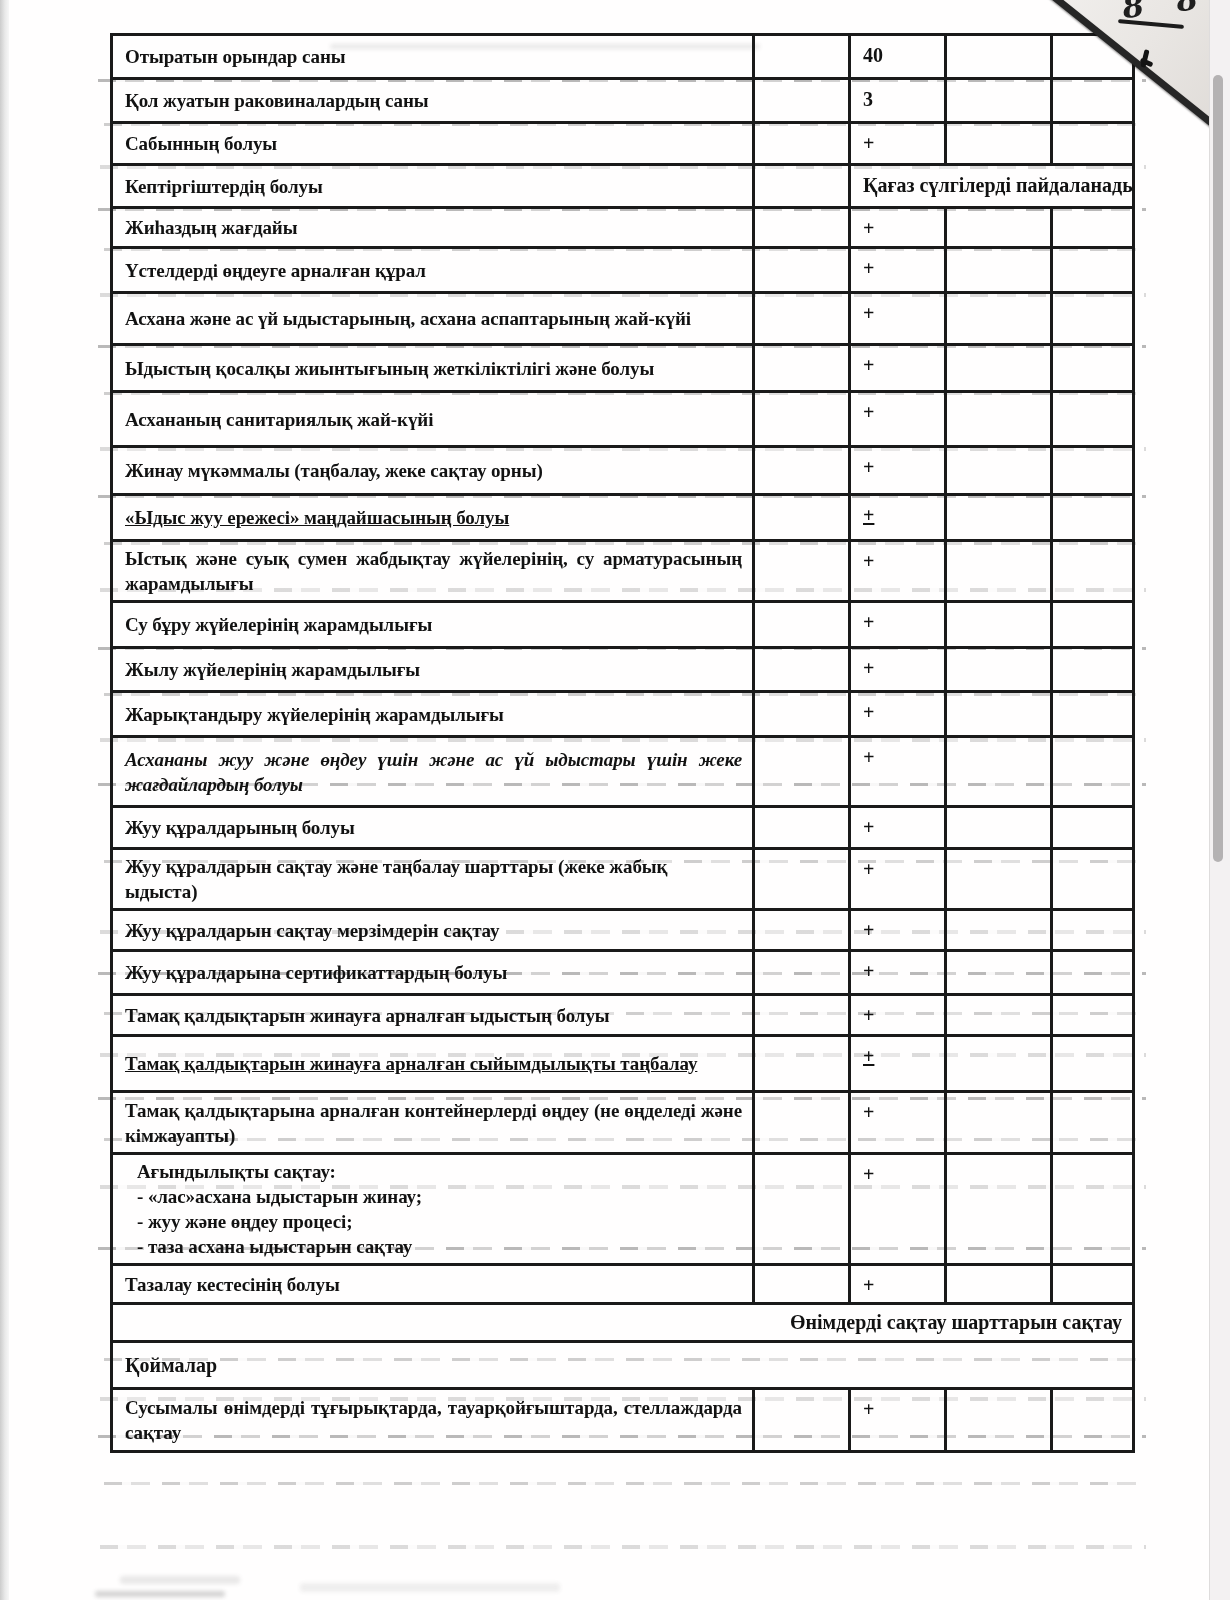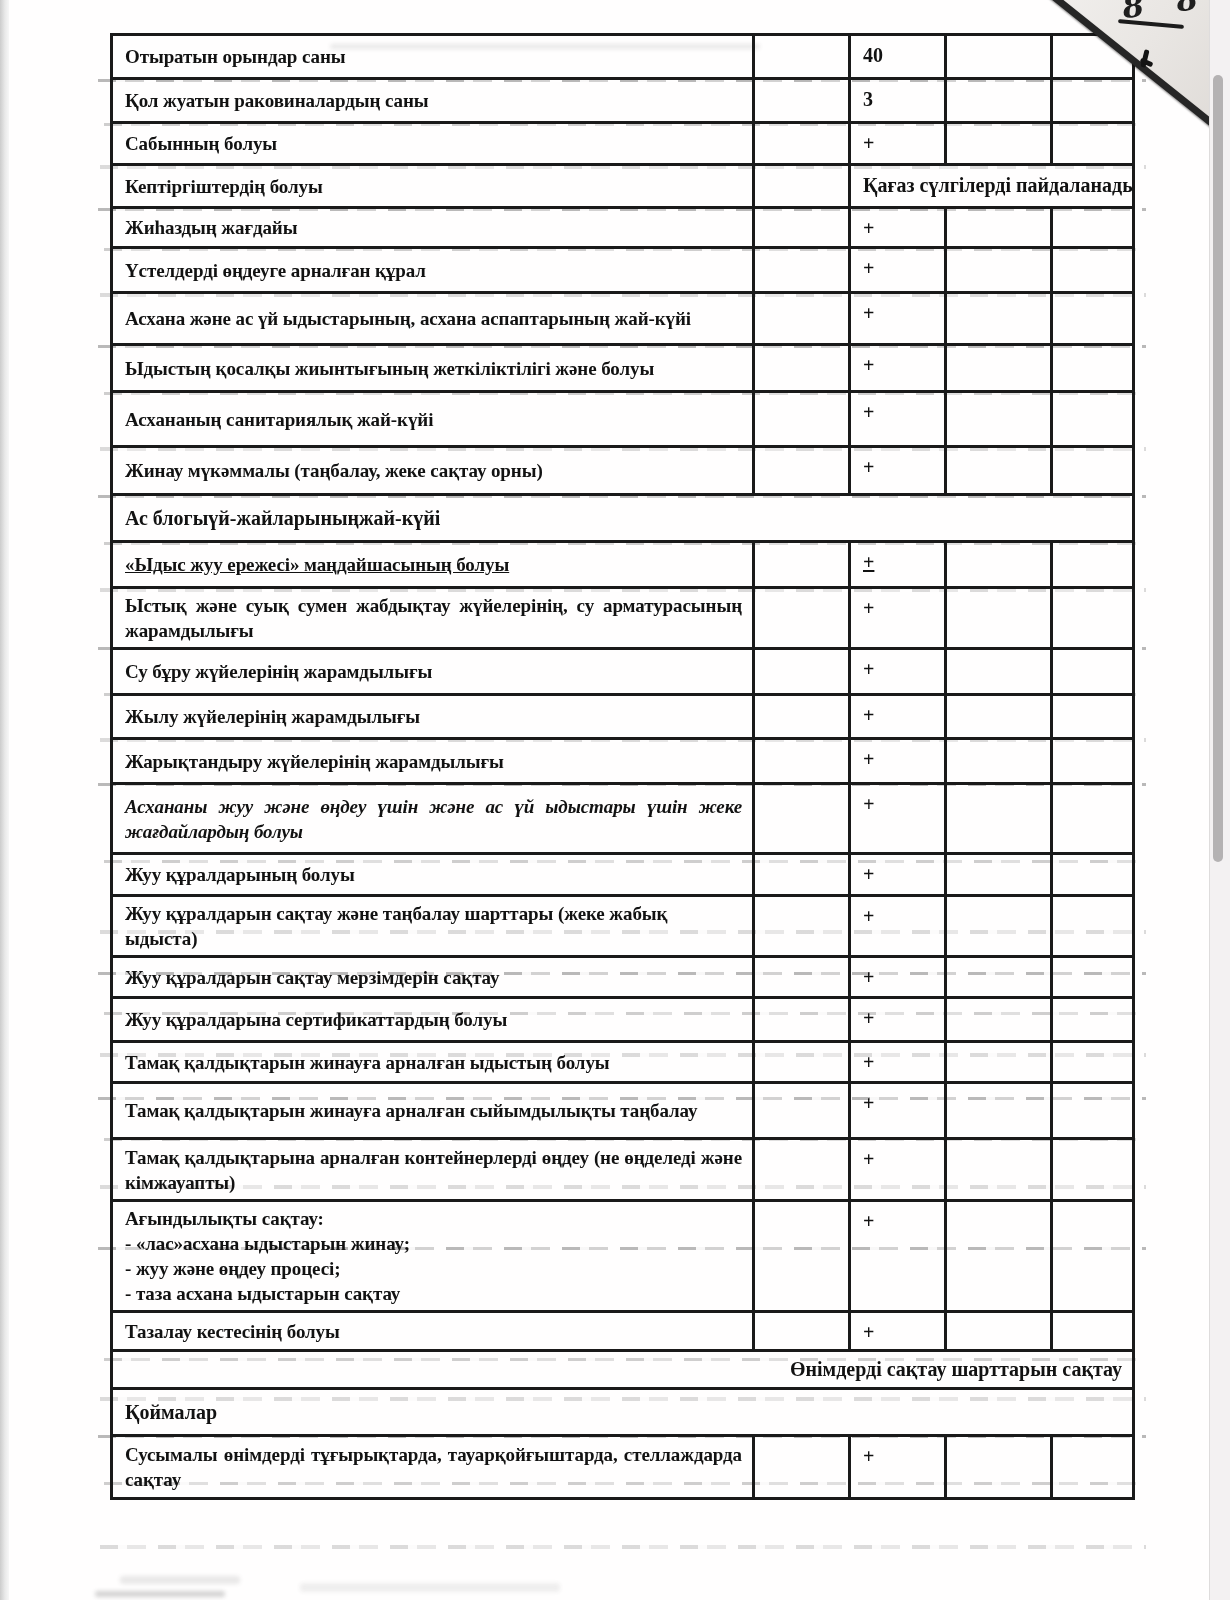--- a/index.html
+++ b/index.html
@@ -10,21 +10,21 @@
   .left-edge{position:absolute;left:0;top:0;width:9px;height:1600px;
              background:linear-gradient(to right,#cccccc,#e9e9e9 55%,#f7f7f7);z-index:3;}
 
   
   table.checklist{position:absolute;left:110px;top:33px;width:1022px;
                   border-collapse:collapse;table-layout:fixed;z-index:2;background:transparent;}
   table.checklist td{border:3px solid #1a1a1a;overflow:hidden;}
   td.lab{padding:4px 10px 4px 12px;font-size:19px;font-weight:700;line-height:25px;
          vertical-align:middle;letter-spacing:-0.1px;}
   td.lab.just{text-align:justify;}
-  td.lab .line{display:block;}
+  td.lab .line{display:block;margin-left:12px;}
   td.val{padding:8px 4px 2px 12px;font-size:20px;font-weight:700;vertical-align:top;white-space:nowrap;}
   td.empty{background:transparent;}
   td.section{padding:6px 10px 6px 12px;font-size:20px;font-weight:700;vertical-align:middle;}
   td.section.centered{text-align:right;}
 
   
   .streak{position:absolute;left:98px;width:1048px;height:3px;z-index:1;filter:blur(.4px);
     background:repeating-linear-gradient(90deg,rgba(25,25,25,.55) 0 18px,rgba(25,25,25,.05) 18px 27px,
                rgba(25,25,25,.35) 27px 46px,rgba(25,25,25,0) 46px 58px);}
   .streak.s0{opacity:.55;}
@@ -168,23 +168,20 @@
           <td class="empty"></td>
           <td class="empty"></td>
         </tr>
         <tr style="height: 48px;">
           <td class="lab">Жинау мүкәммалы (таңбалау, жеке сақтау орны)</td>
           <td class="empty"></td>
           <td class="val" colspan="1">+</td>
           <td class="empty"></td>
           <td class="empty"></td>
         </tr>
-        <tr style="height: 47px;">
-          <td colspan="5" class="section">Ас блогыүй-жайларыныңжай-күйі</td>
-        </tr>
         <tr style="height: 46px; text-decoration: underline;">
           <td class="lab">«Ыдыс жуу ережесі» маңдайшасының болуы</td>
           <td class="empty"></td>
           <td class="val" colspan="1">+</td>
           <td class="empty"></td>
           <td class="empty"></td>
         </tr>
         <tr style="height: 59px;">
           <td class="lab just">Ыстық және суық сумен жабдықтау жүйелерінің, су арматурасының жарамдылығы</td>
           <td class="empty"></td>
@@ -248,21 +245,21 @@
           <td class="empty"></td>
           <td class="empty"></td>
         </tr>
         <tr style="height: 41px;">
           <td class="lab">Тамақ қалдықтарын жинауға арналған ыдыстың болуы</td>
           <td class="empty"></td>
           <td class="val" colspan="1">+</td>
           <td class="empty"></td>
           <td class="empty"></td>
         </tr>
-        <tr style="height: 56px;">
+        <tr style="height: 56px; text-decoration: underline;">
           <td class="lab">Тамақ қалдықтарын жинауға арналған сыйымдылықты таңбалау</td>
           <td class="empty"></td>
           <td class="val" colspan="1">+</td>
           <td class="empty"></td>
           <td class="empty"></td>
         </tr>
         <tr style="height: 62px;">
           <td class="lab just">Тамақ қалдықтарына арналған контейнерлерді өңдеу (не өңделеді және кімжауапты)</td>
           <td class="empty"></td>
           <td class="val" colspan="1">+</td>

